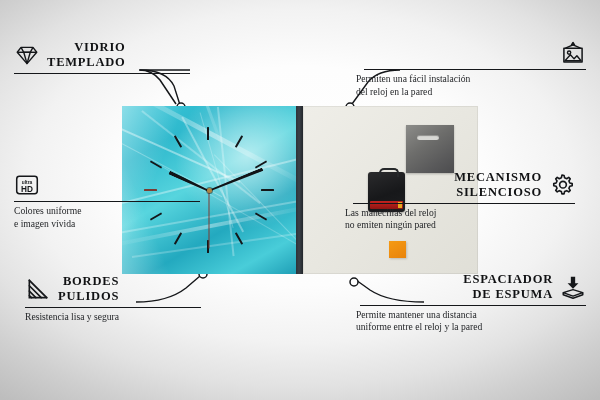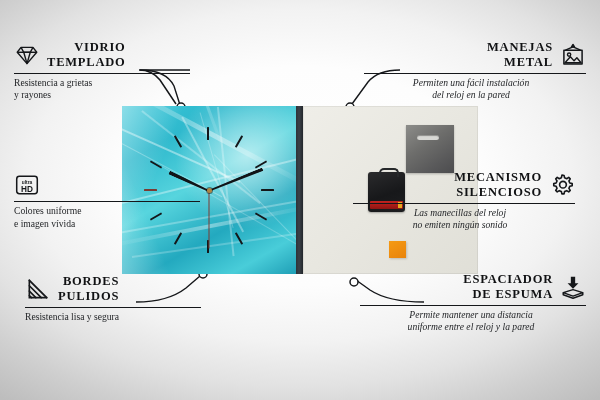--- a/index.html
+++ b/index.html
@@ -200,21 +200,21 @@
   }
   .feature .desc {
     font-family: "Liberation Serif", serif;
     font-size: 9.6px;
     color: #242629;
     line-height: 1.3;
     margin-top: 3px;
     white-space: pre-line;
   }
   .feature.left .desc { text-align: left; }
-  .feature.right .desc { text-align: center; font-style: italic; }
+  .feature.right .desc { text-align: left; }
 
   .icon {
     width: 26px;
     height: 26px;
     flex: 0 0 26px;
     display: block;
     text-align: center;
   }
   .icon svg { display: block; width: 26px; height: 26px; }
 
@@ -324,22 +324,20 @@
           <path d="M3 9.5 H21"></path>
           <path d="M6.5 5 L9 9.5 L12 20"></path>
           <path d="M17.5 5 L15 9.5 L12 20"></path>
           <path d="M9 9.5 H15"></path>
         </svg>
       </span>
       <div class="title">VIDRIO
 TEMPLADO</div>
     </div>
     <div class="rule"></div>
-    <div class="desc">Resistencia a grietas
-y rayones</div>
   </div>
 
   <div class="feature left" id="f-print">
     <div class="head">
       <span class="icon">
         <svg viewBox="0 0 24 24" fill="none">
           <rect x="2.5" y="4" width="19" height="16" rx="2.5" stroke="#15171a" stroke-width="1.4"></rect>
           <text x="12" y="11" text-anchor="middle" font-family="Liberation Sans, sans-serif" font-size="4.4" font-weight="700" fill="#15171a">ultra</text>
           <text x="12" y="18" text-anchor="middle" font-family="Liberation Sans, sans-serif" font-size="7.6" font-weight="700" fill="#15171a">HD</text>
         </svg>
@@ -363,22 +361,20 @@
       </span>
       <div class="title">BORDES
 PULIDOS</div>
     </div>
     <div class="rule"></div>
     <div class="desc">Resistencia lisa y segura</div>
   </div>
 
   <div class="feature right" id="f-hangers">
     <div class="head">
-      <div class="title">MANEJAS
-METAL</div>
       <span class="icon">
         <svg viewBox="0 0 24 24" fill="none" stroke="#15171a" stroke-width="1.3" stroke-linejoin="round">
           <path d="M12 2.3 L10.6 4.4 H13.4 Z" fill="#15171a"></path>
           <path d="M12 4.4 L5 7.6 M12 4.4 L19 7.6"></path>
           <rect x="3.6" y="7.6" width="16.8" height="12.6" stroke-width="1.4"></rect>
           <circle cx="8.4" cy="11.6" r="1.5"></circle>
           <path d="M4.6 19.2 L9.6 13.6 L13 17.4 L15.6 14.6 L19.4 19.2 Z"></path>
         </svg>
       </span>
     </div>
@@ -396,21 +392,21 @@
           <path d="M12 2.8 L13.9 3.2 L14.4 5.4 L16.3 6.2 L18.2 5 L19.6 6.4 L18.4 8.3 L19.2 10.2 L21.4 10.7
                    L21.4 12.7 L19.2 13.2 L18.4 15.1 L19.6 17 L18.2 18.4 L16.3 17.2 L14.4 18 L13.9 20.2
                    L11.9 20.2 L11.4 18 L9.5 17.2 L7.6 18.4 L6.2 17 L7.4 15.1 L6.6 13.2 L4.4 12.7
                    L4.4 10.7 L6.6 10.2 L7.4 8.3 L6.2 6.4 L7.6 5 L9.5 6.2 L11.4 5.4 Z"></path>
           <circle cx="12.9" cy="11.7" r="3.1"></circle>
         </svg>
       </span>
     </div>
     <div class="rule"></div>
     <div class="desc">Las manecillas del reloj
-no emiten ningún sonido</div>
+no emiten ningún pared</div>
   </div>
 
   <div class="feature right" id="f-spacer">
     <div class="head">
       <div class="title">ESPACIADOR
 DE ESPUMA</div>
       <span class="icon">
         <svg viewBox="0 0 24 24" fill="none" stroke="#15171a" stroke-width="1.4" stroke-linejoin="round">
           <path d="M10 2.6 H14 V8.6 H17 L12 13.6 L7 8.6 H10 Z" fill="#15171a" stroke="none"></path>
           <path d="M12 14.4 L21 17.2 L12 20.4 L3 17.2 Z"></path>

